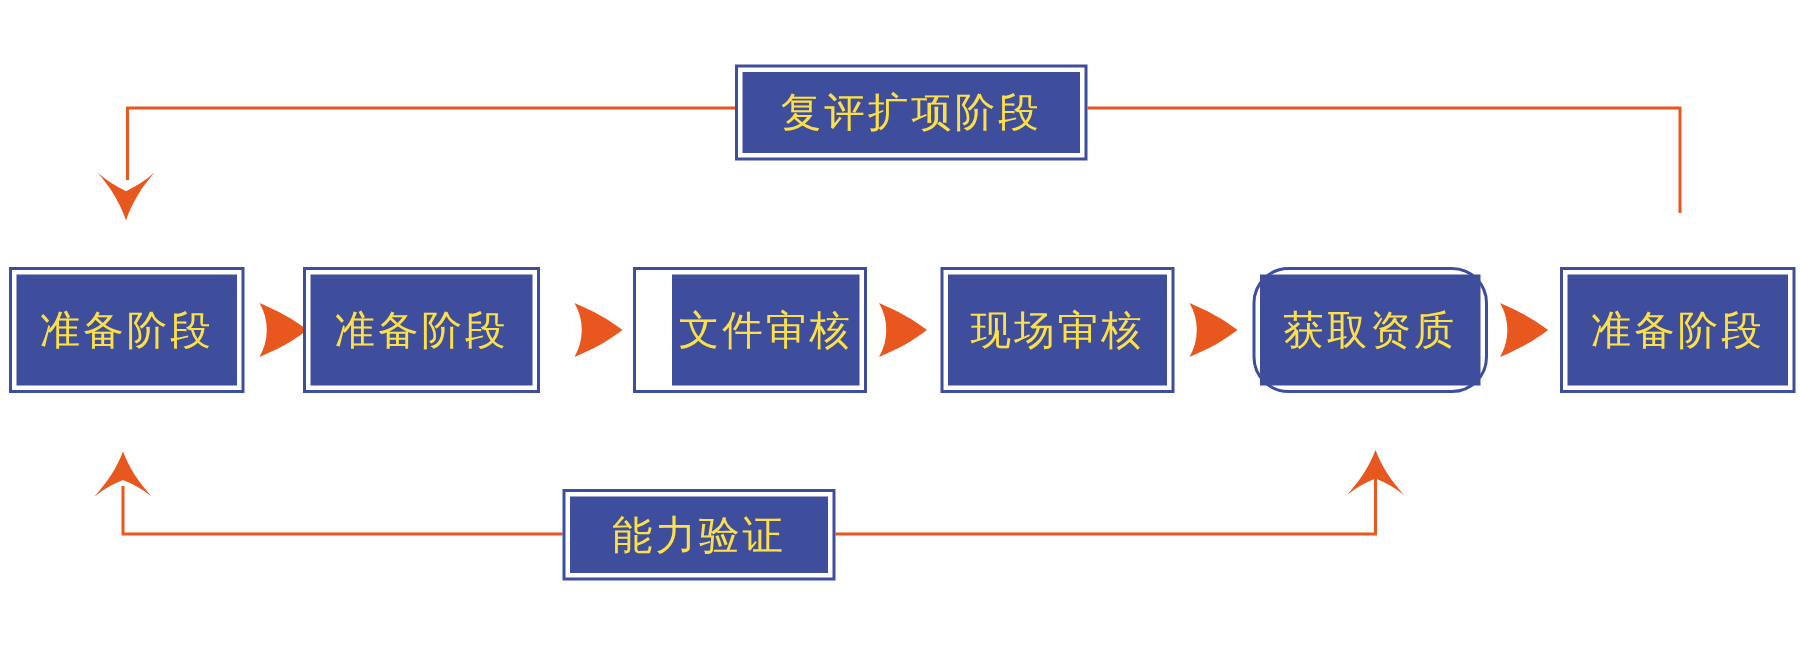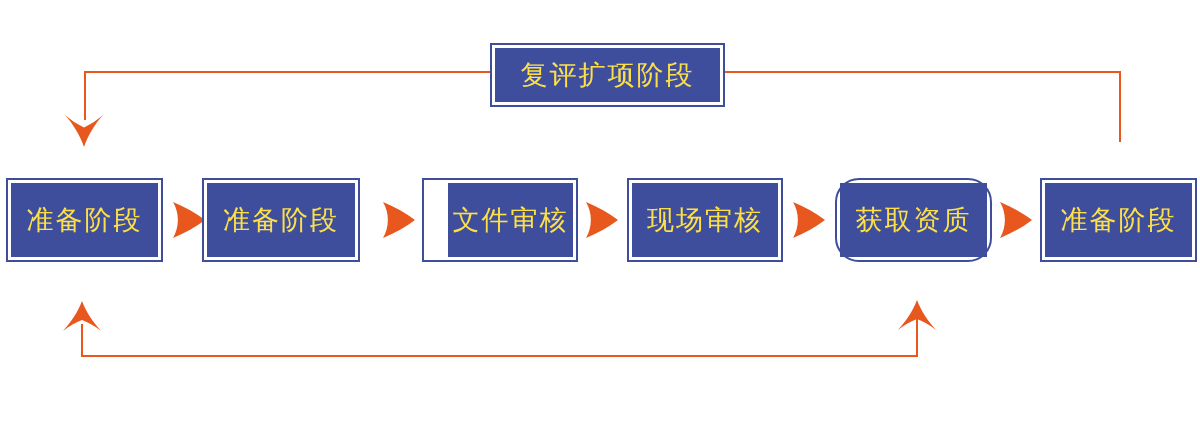--- a/index.html
+++ b/index.html
@@ -91,14 +91,17 @@
   <div class="node stage-5">
     <div class="node-inner">获取资质</div>
   </div>
   <div class="node stage-6">
     <div class="node-inner">准备阶段</div>
   </div>
 
   <div class="node loop-top">
     <div class="node-inner">复评扩项阶段</div>
   </div>
+  <div class="node loop-bottom">
+    <div class="node-inner">能力验证</div>
+  </div>
 
 </div>
 
 </body></html>

